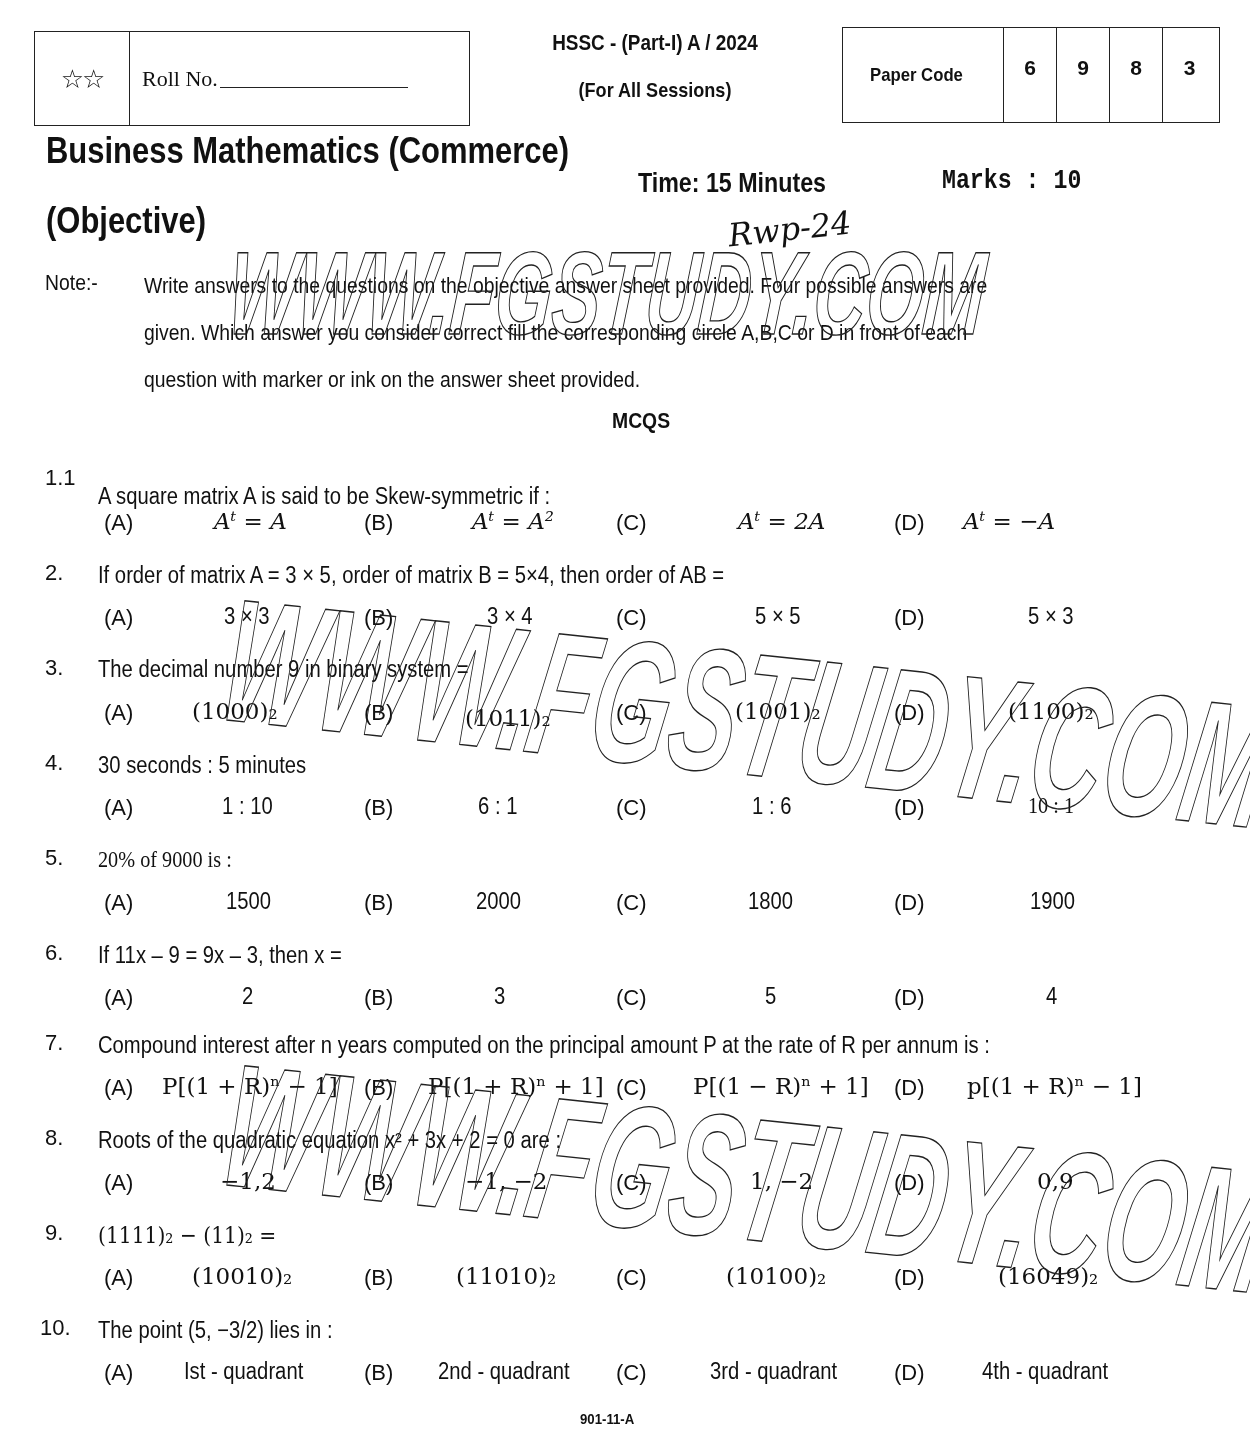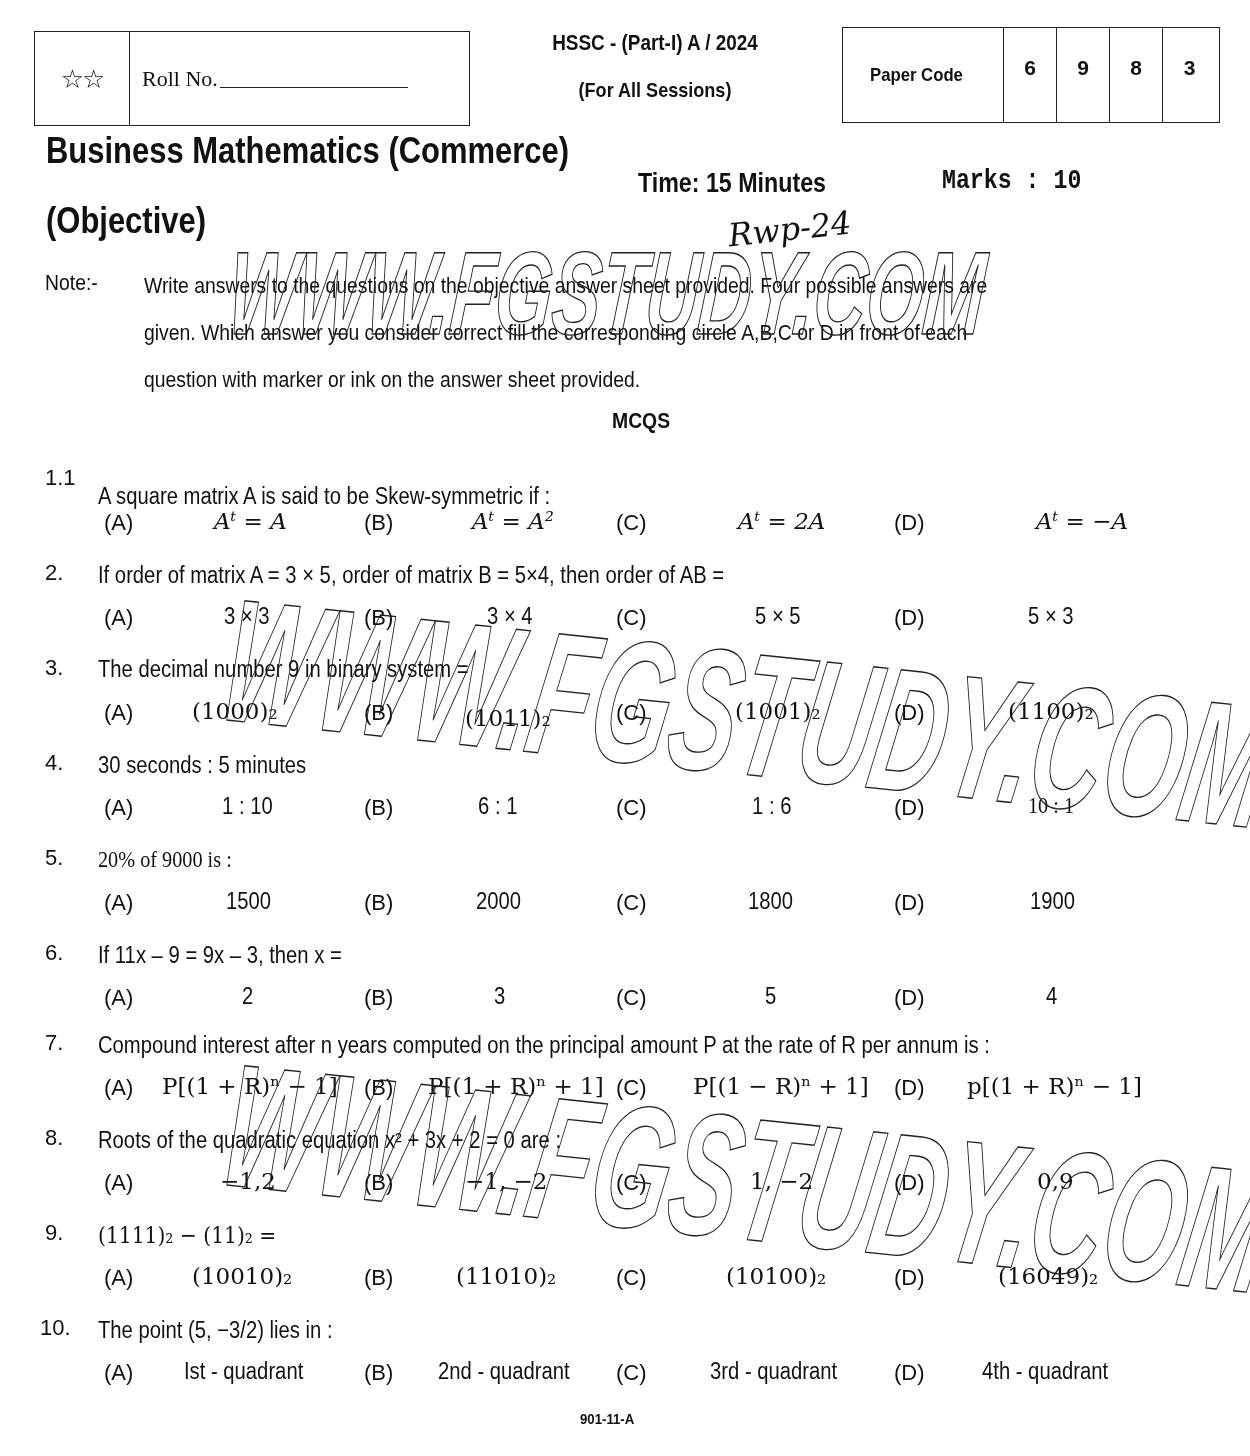--- a/index.html
+++ b/index.html
@@ -93,21 +93,21 @@
     <div class="q" style="top: 465px;">
       <div class="qnum">1.1</div>
       <div class="qtext" style="top: 2px; margin-top: 16px;"><span class="narrow">A square matrix A is said to be Skew-symmetric if :</span></div>
       <div class="opt" style="left: 104px; top: 45px;">(A)</div>
       <div class="optv mathi" style="left: 214px; top: 43px;"><span>Aᵗ = A</span></div>
       <div class="opt" style="left: 364px; top: 45px;">(B)</div>
       <div class="optv mathi" style="left: 472px; top: 43px;"><span>Aᵗ = A²</span></div>
       <div class="opt" style="left: 616px; top: 45px;">(C)</div>
       <div class="optv mathi" style="left: 738px; top: 43px;"><span>Aᵗ = 2A</span></div>
       <div class="opt" style="left: 894px; top: 45px;">(D)</div>
-      <div class="optv mathi" style="left: 1036px; top: 43px;"><span>Aᵗ =  −A</span></div>
+      <div class="optv mathi" style="left: 963px; top: 43px;"><span>Aᵗ =  −A</span></div>
     </div>
     <div class="q" style="top: 560px;">
       <div class="qnum">2.</div>
       <div class="qtext" style="top: 2px;"><span class="narrow">If order of matrix A = 3 × 5, order of matrix B = 5×4, then order of  AB =</span></div>
       <div class="opt" style="left: 104px; top: 45px;">(A)</div>
       <div class="optv" style="left: 224px; top: 43px; text-align: center;"><span class="narrow">3 × 3</span></div>
       <div class="opt" style="left: 364px; top: 45px;">(B)</div>
       <div class="optv" style="left: 487px; top: 43px;"><span class="narrow">3 × 4</span></div>
       <div class="opt" style="left: 616px; top: 45px;">(C)</div>
       <div class="optv" style="left: 755px; top: 43px;"><span class="narrow">5 × 5</span></div>

